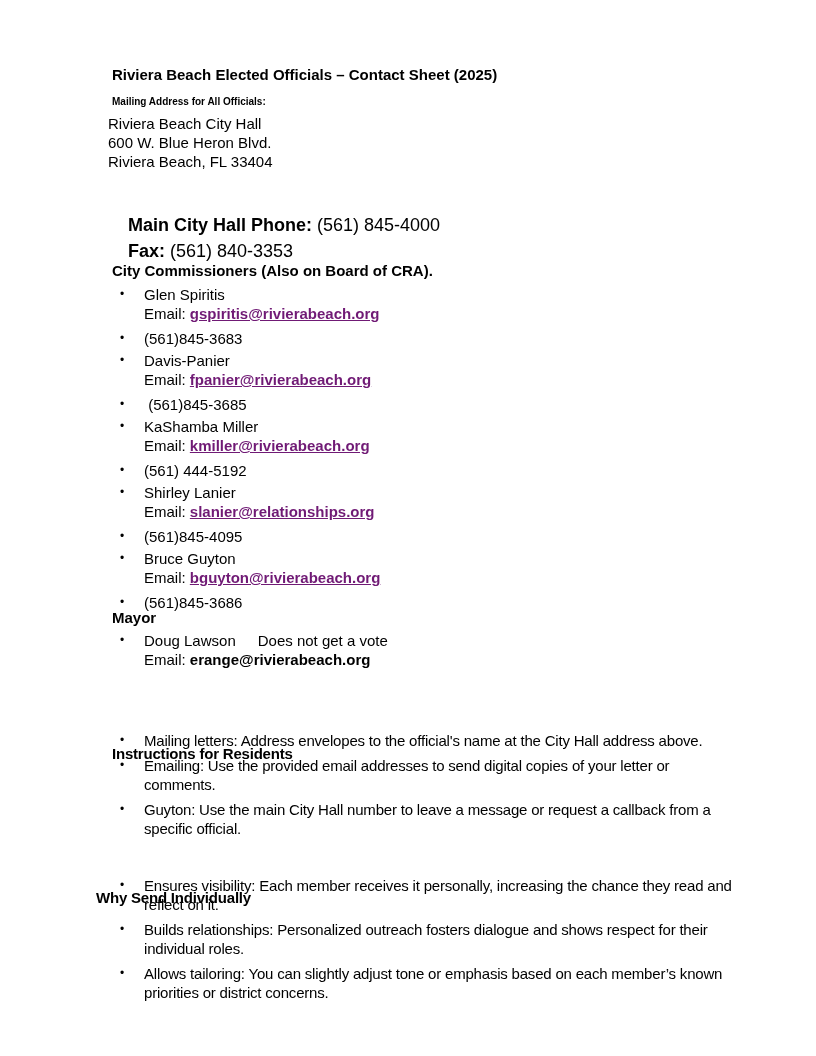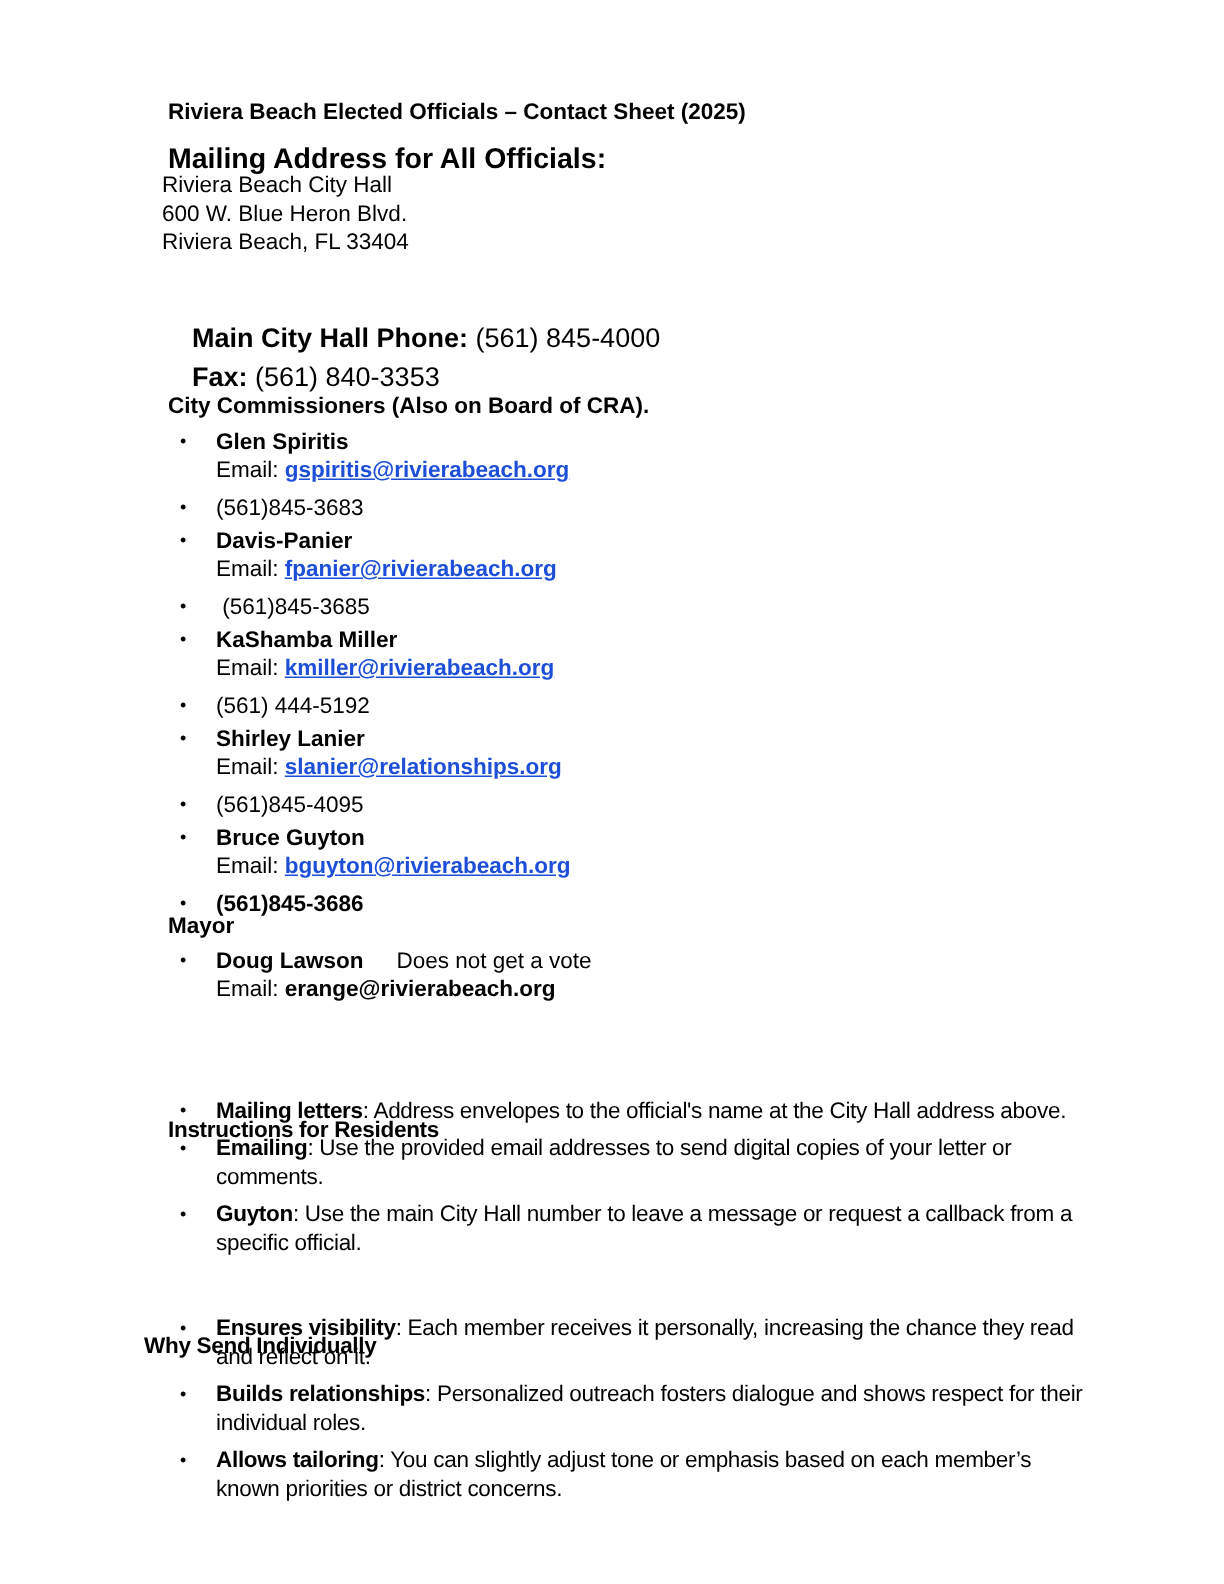--- a/index.html
+++ b/index.html
@@ -2,30 +2,30 @@
 <html><head>
 <meta charset="utf-8">
 <style>
   html, body { margin: 0; padding: 0; background: #ffffff; }
   body {
     width: 816px; height: 1056px; position: relative; overflow: hidden;
     font-family: "Liberation Sans", sans-serif; color: #000000; font-size: 15px;
   }
   .page { position: absolute; left: 0; top: 0; width: 794px; height: 1056px; }
   .title { position: absolute; left: 112px; top: 66px; font-weight: bold; font-size: 15px; }
-  .mail-head { position: absolute; left: 112px; top: 96px; font-weight: bold; font-size: 19px; }
+  .mail-head { position: absolute; left: 112px; top: 96px; font-weight: bold; font-size: 10px; }
   .addr { position: absolute; left: 108px; top: 114px; line-height: 19px; font-size: 15px; }
   .line { position: absolute; left: 128px; font-size: 18px; margin-top: 34px; }
   .line b { font-weight: bold; }
   .sec { position: absolute; font-weight: bold; font-size: 15px; }
   ul.list { position: absolute; margin: 0; padding: 0; list-style: none; }
   ul.list li { position: relative; padding-left: 32px; font-size: 15px; line-height: 19px; }
   ul.list li .bullet { position: absolute; left: 8px; top: 0; font-size: 12px; }
-  .name { font-weight: bold; }
-  .email-link { color: #1d4ed8; font-weight: bold; text-decoration: underline; }
+  .name { font-weight: normal; }
+  .email-link { color: #701a75; font-weight: bold; text-decoration: underline; }
   .email-plain { font-weight: bold; }
   .narrow { font-size: 15px; letter-spacing: -0.2px; margin-top: 36px; }
 </style>
 </head>
 <body>
 
 <div class="page">
 
   <div class="title">Riviera Beach Elected Officials – Contact Sheet (2025)</div>
 

